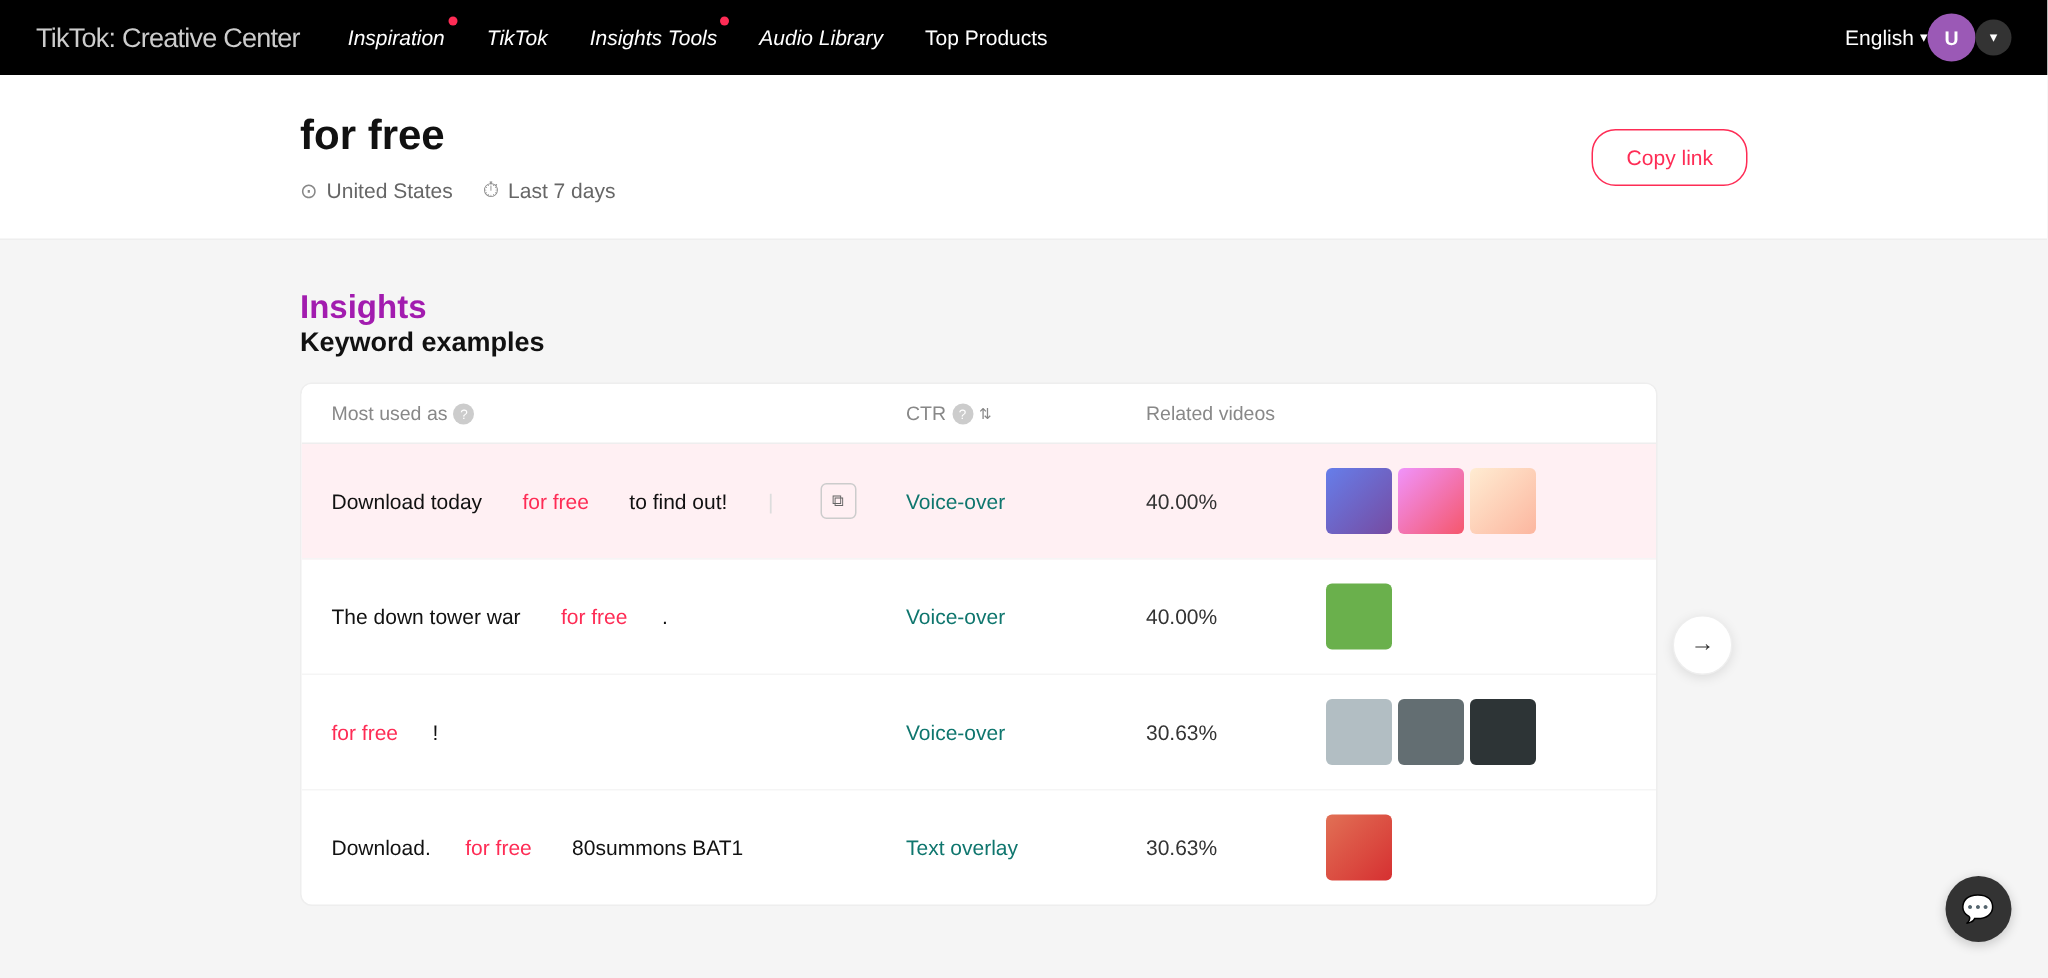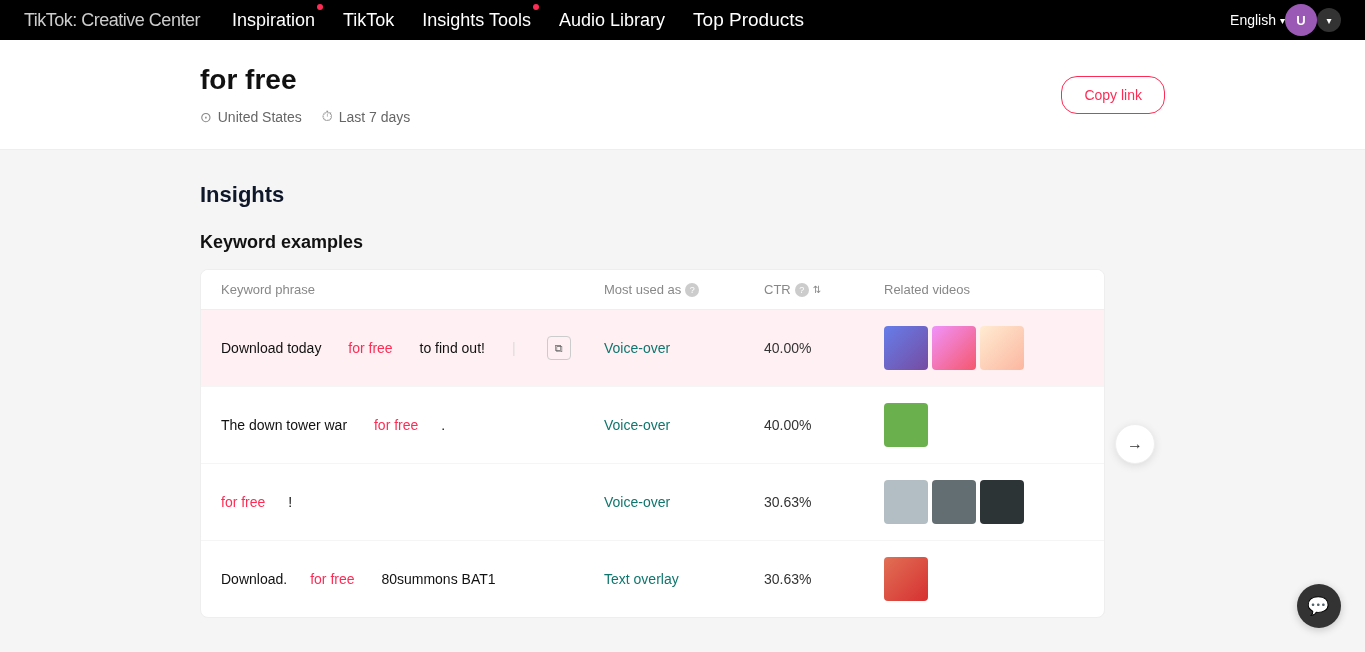--- a/index.html
+++ b/index.html
@@ -4,45 +4,46 @@
   <style>
     * { box-sizing: border-box; margin: 0; padding: 0; }
     body { font-family: -apple-system, BlinkMacSystemFont, 'Segoe UI', sans-serif; background: #f5f5f5; color: #111; }
 
     
     .navbar {
       background: #000;
       display: flex;
       align-items: center;
       padding: 0 24px;
-      height: 40px;
+      height: 50px;
       position: relative;
       z-index: 10;
     }
     .navbar-logo {
       color: #fff;
       font-size: 18px;
       font-weight: 700;
       margin-right: 32px;
       white-space: nowrap;
       letter-spacing: -0.5px;
     }
     .navbar-logo span { font-weight: 400; color: #ccc; }
     .nav-links {
       display: flex;
       align-items: center;
       gap: 28px;
       flex: 1;
     }
     .nav-item {
       color: #fff;
-      font-size: 18px;
+      font-size: 14px;
       cursor: pointer;
       position: relative;
       padding: 4px 0;
+      font-style: italic;
     }
     .nav-item.active::after, .nav-item .dot {
       content: '';
       display: inline-block;
       width: 6px;
       height: 6px;
       background: #fe2c55;
       border-radius: 50%;
       position: absolute;
       top: -2px;
@@ -128,22 +129,21 @@
       white-space: nowrap;
     }
 
     
     .main-content {
       padding: 32px 200px;
     }
     .section-title {
       font-size: 22px;
       font-weight: 700;
-      margin-bottom: 24px;
-      color: #0f172a;
+      color: #a21caf;
     }
     .subsection-title {
       font-size: 18px;
       font-weight: 600;
       margin-bottom: 16px;
       color: #111;
     }
 
     
     .table-container {
@@ -265,21 +265,21 @@
       color: #fff;
       font-size: 18px;
       box-shadow: 0 2px 8px rgba(0,0,0,0.2);
     }
 
     .relative-wrap {
       position: relative;
       margin-right: 60px;
     }
 
-    .nav-top-products { color: #fff; font-size: 19px; cursor: pointer; }
+    .nav-top-products { color: #fff; font-size: 14px; cursor: pointer; }
   </style>
 </head>
 <body>
 
 <nav class="navbar">
   <div class="navbar-logo">
     <span>TikTok</span><span>: Creative Center</span>
   </div>
   <div class="nav-links">
     <div class="nav-item">
@@ -331,23 +331,20 @@
 
 <div class="main-content">
   <div class="section-title">Insights</div>
   <div class="subsection-title">Keyword examples</div>
 
   <div class="relative-wrap">
     <div class="table-container">
 
       <div class="table-header">
         <div class="table-header-cell">
-          <span>Keyword phrase</span>
-        </div>
-        <div class="table-header-cell">
           <span>Most used as</span>
           <span class="info-icon">?</span>
         </div>
         <div class="table-header-cell">
           <span>CTR</span>
           <span class="info-icon">?</span>
           <span class="sort-icon">⇅</span>
         </div>
         <div class="table-header-cell">
           <span>Related videos</span>

